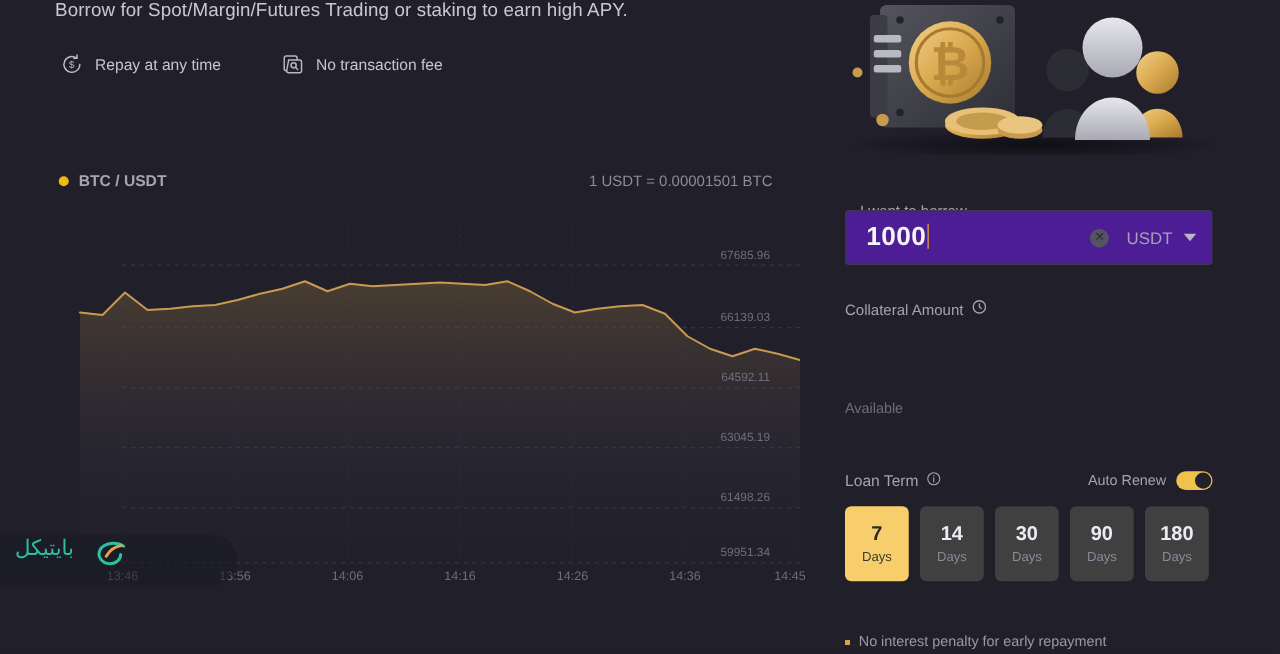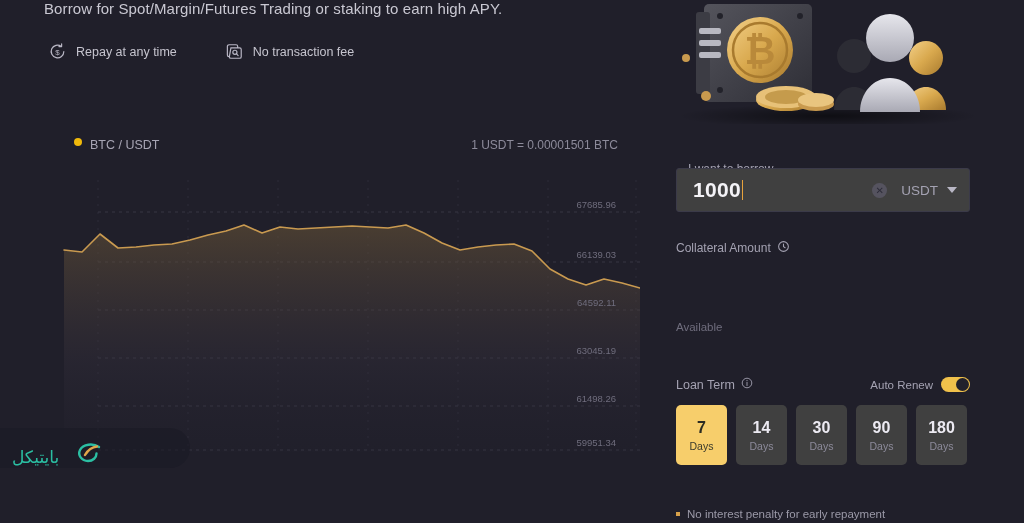--- a/index.html
+++ b/index.html
@@ -24,57 +24,57 @@
     position: absolute; left: 48px; top: 42px;
     display: flex; align-items: center; gap: 48px;
   }
   .feature { display: flex; align-items: center; gap: 9px; }
   .feature .ftxt { font-size: 12.5px; color: #c6c5cf; white-space: nowrap; }
   .ficon { width: 19px; height: 19px; display: block; flex: 0 0 auto; }
 
   
   .chart-wrap { position: absolute; left: 40px; top: 130px; width: 600px; height: 355px; }
   .chart-head { position: relative; height: 30px; }
-  .legend { position: absolute; left: 34px; top: 8px; display: flex; align-items: flex-start; gap: 8px; }
+  .legend { position: absolute; left: 7px; top: 8px; display: flex; align-items: center; gap: 8px; font-weight: bold; }
   .legend .dot { width: 8px; height: 8px; border-radius: 50%; background: #f0b90b; display: block; }
   .legend .lbl { font-size: 12.5px; color: #a7a5b4; }
   .rate { position: absolute; right: 22px; top: 8px; font-size: 12px; color: #8d8b9b; }
 
   .plot { position: absolute; left: 0; top: 32px; width: 600px; height: 290px; }
   .plot svg { display: block; width: 600px; height: 290px; }
 
   .ylabels { position: absolute; left: 0; top: 32px; width: 600px; height: 290px; pointer-events: none; }
   .ylab { position: absolute; right: 24px; font-size: 9.5px; color: #6f6d7d; transform: translateY(-100%); }
 
   .xaxis { position: absolute; left: 0; top: 326px; width: 600px; height: 20px; }
   .xlab { position: absolute; font-size: 10px; color: #6f6d7d; transform: translateX(-50%); }
 
   
   .watermark {
     position: absolute; left: 0px; top: 428px; width: 190px; height: 40px;
-    display: flex; align-items: flex-end; gap: 10px;
+    display: flex; align-items: flex-start; gap: 10px;
     background: rgba(26,26,36,0.55);
     border-radius: 0 20px 20px 0;
     padding-left: 12px;
   }
   .wm-text { font-size: 17px; color: #2bbfa3; direction: rtl; }
   .wm-mark { position: relative; width: 40px; height: 30px; flex: 0 0 auto; }
 
   
   .right { position: absolute; left: 668px; top: 0; width: 356px; height: 523px; }
 
   .hero { position: absolute; left: 0px; top: 0px; width: 320px; height: 124px; overflow: hidden; }
   .hero svg { display: block; }
 
   .field-label { font-size: 12px; color: #a4a2b2; }
   .lbl-borrow { position: absolute; left: 20px; top: 142px; margin-top: 20px; }
 
   .input-box {
     position: absolute; left: 8px; width: 294px; height: 44px;
-    background: #404040; border-radius: 3px;
+    background: #4c1d95; border-radius: 3px;
     display: flex; align-items: center; padding: 0 12px 0 16px;
   }
   .input-borrow { top: 168px; border: 1px solid #3b3a49; }
   .input-collateral { top: 265px; }
 
   .amt {
     font-size: 21px; font-weight: bold; color: #f4f3f7;
     letter-spacing: .3px; flex: 1 1 auto; position: relative;
   }
   .caret {
@@ -213,20 +213,29 @@
 
       <div class="ylabels">
         <div class="ylab" style="top:48px">67685.96</div>
         <div class="ylab" style="top:98px">66139.03</div>
         <div class="ylab" style="top:146px">64592.11</div>
         <div class="ylab" style="top:194px">63045.19</div>
         <div class="ylab" style="top:242px">61498.26</div>
         <div class="ylab" style="top:286px">59951.34</div>
       </div>
 
+      <div class="xaxis">
+        <div class="xlab" style="left:58px">13:46</div>
+        <div class="xlab" style="left:148px">13:56</div>
+        <div class="xlab" style="left:238px">14:06</div>
+        <div class="xlab" style="left:328px">14:16</div>
+        <div class="xlab" style="left:418px">14:26</div>
+        <div class="xlab" style="left:508px">14:36</div>
+        <div class="xlab" style="left:592px">14:45</div>
+      </div>
 
     </div>
 
     <div class="watermark">
       <span class="wm-text">بايتيكل</span>
       <span class="wm-mark">
         <svg viewBox="0 0 40 30" width="40" height="30" fill="none">
           <path d="M30 9c-6-4-16-3-19 3-2.5 5 1.5 11 8 11 5 0 8.5-3.5 8.5-7.5" stroke="#2bbfa3" stroke-width="2.4" stroke-linecap="round"></path>
           <path d="M16 17c3-5 7.5-8 12-8.5" stroke="#e0a64a" stroke-width="2.4" stroke-linecap="round"></path>
         </svg>

